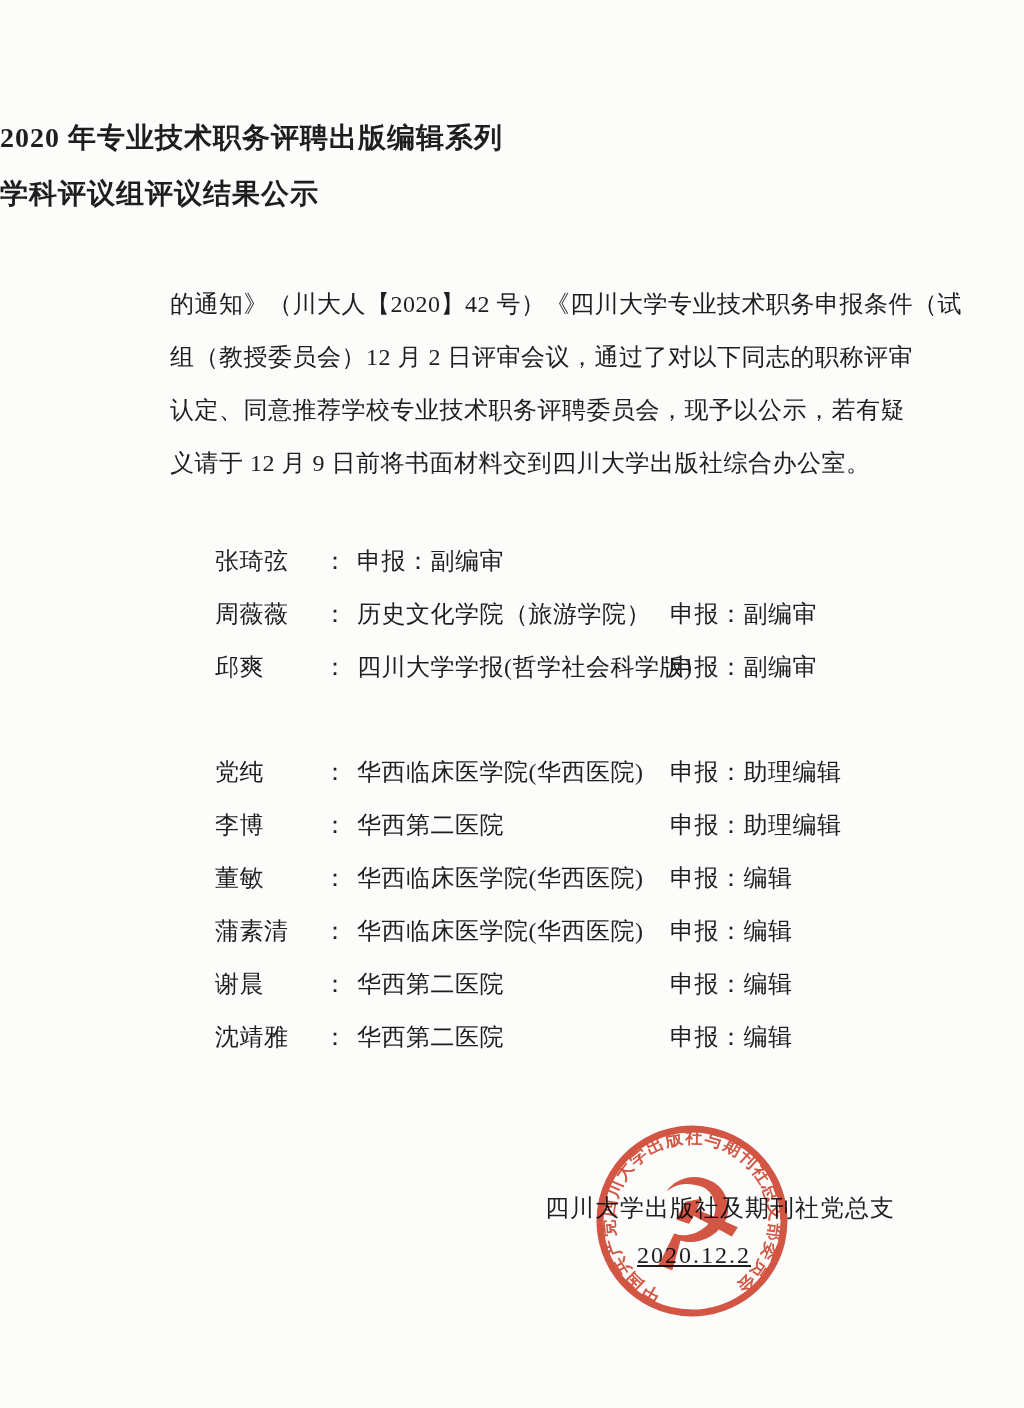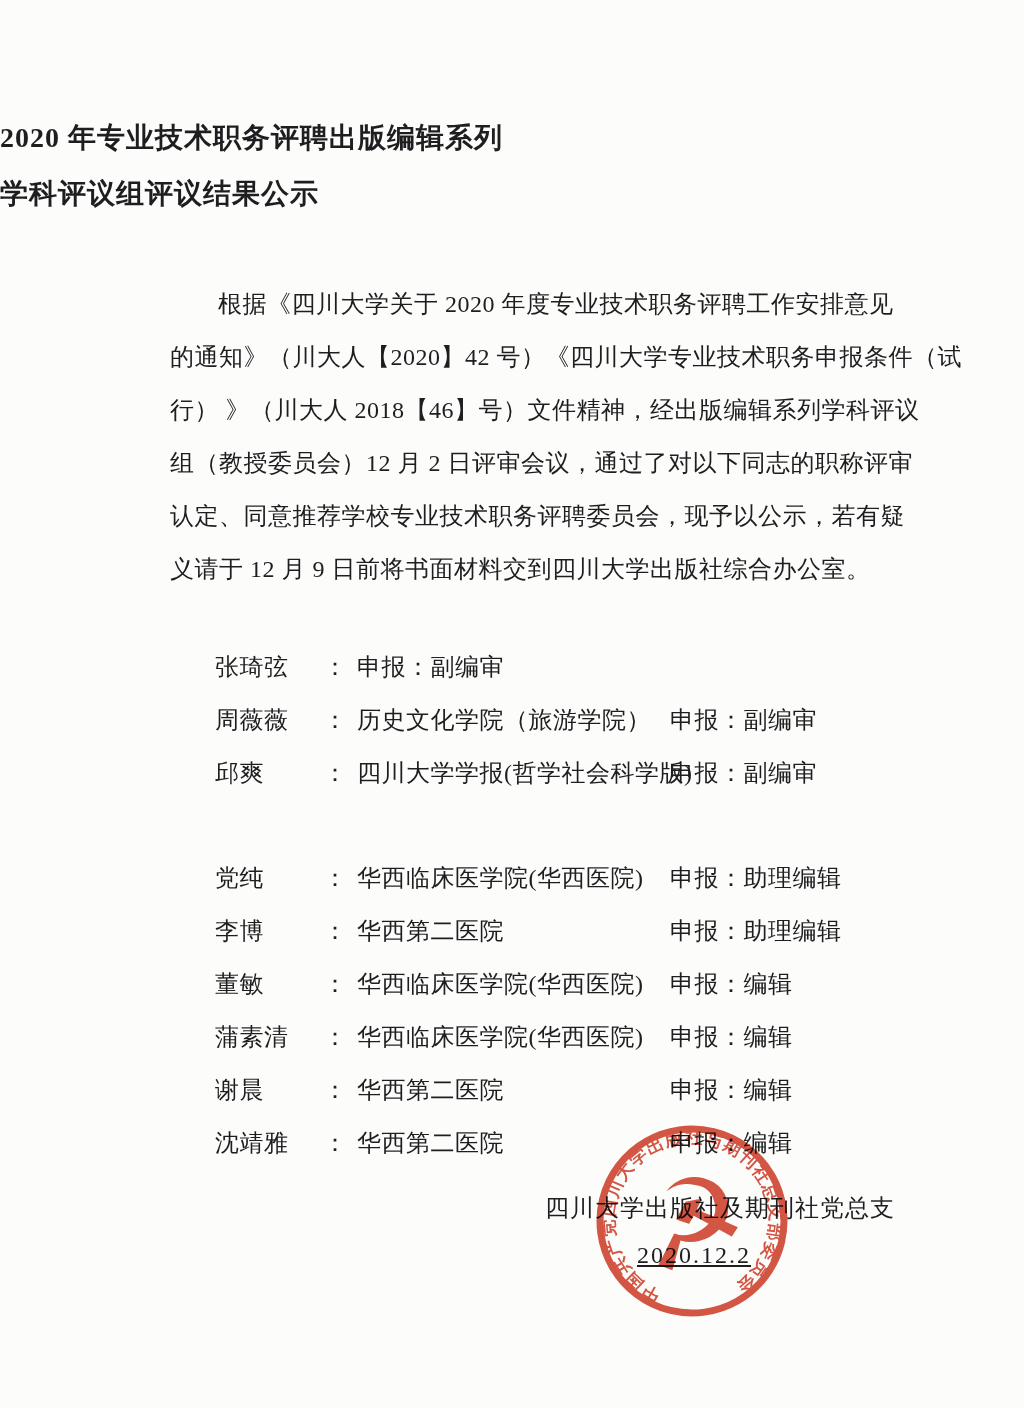--- a/index.html
+++ b/index.html
@@ -76,23 +76,21 @@
 <body>
 
 <div class="page">
 
   <div class="title-block">
     <div class="title-line">2020 年专业技术职务评聘出版编辑系列</div>
     <div class="title-line">学科评议组评议结果公示</div>
   </div>
 
   <div class="body-text">
-    <div class="body-line" style="text-indent:48px">根据《四川大学关于 2020 年度专业技术职务评聘工作安排意见</div>
     <div class="body-line">的通知》（川大人【2020】42 号）《四川大学专业技术职务申报条件（试</div>
-    <div class="body-line">行） 》（川大人 2018【46】号）文件精神，经出版编辑系列学科评议</div>
     <div class="body-line">组（教授委员会）12 月 2 日评审会议，通过了对以下同志的职称评审</div>
     <div class="body-line">认定、同意推荐学校专业技术职务评聘委员会，现予以公示，若有疑</div>
     <div class="body-line">义请于 12 月 9 日前将书面材料交到四川大学出版社综合办公室。</div>
   </div>
 
   <div class="list-group group-1">
     <div class="row">
       <span class="cell">张琦弦</span>
       <span class="cell">：</span>
       <span class="apply"><span>申报：</span><span>副编审</span></span>

